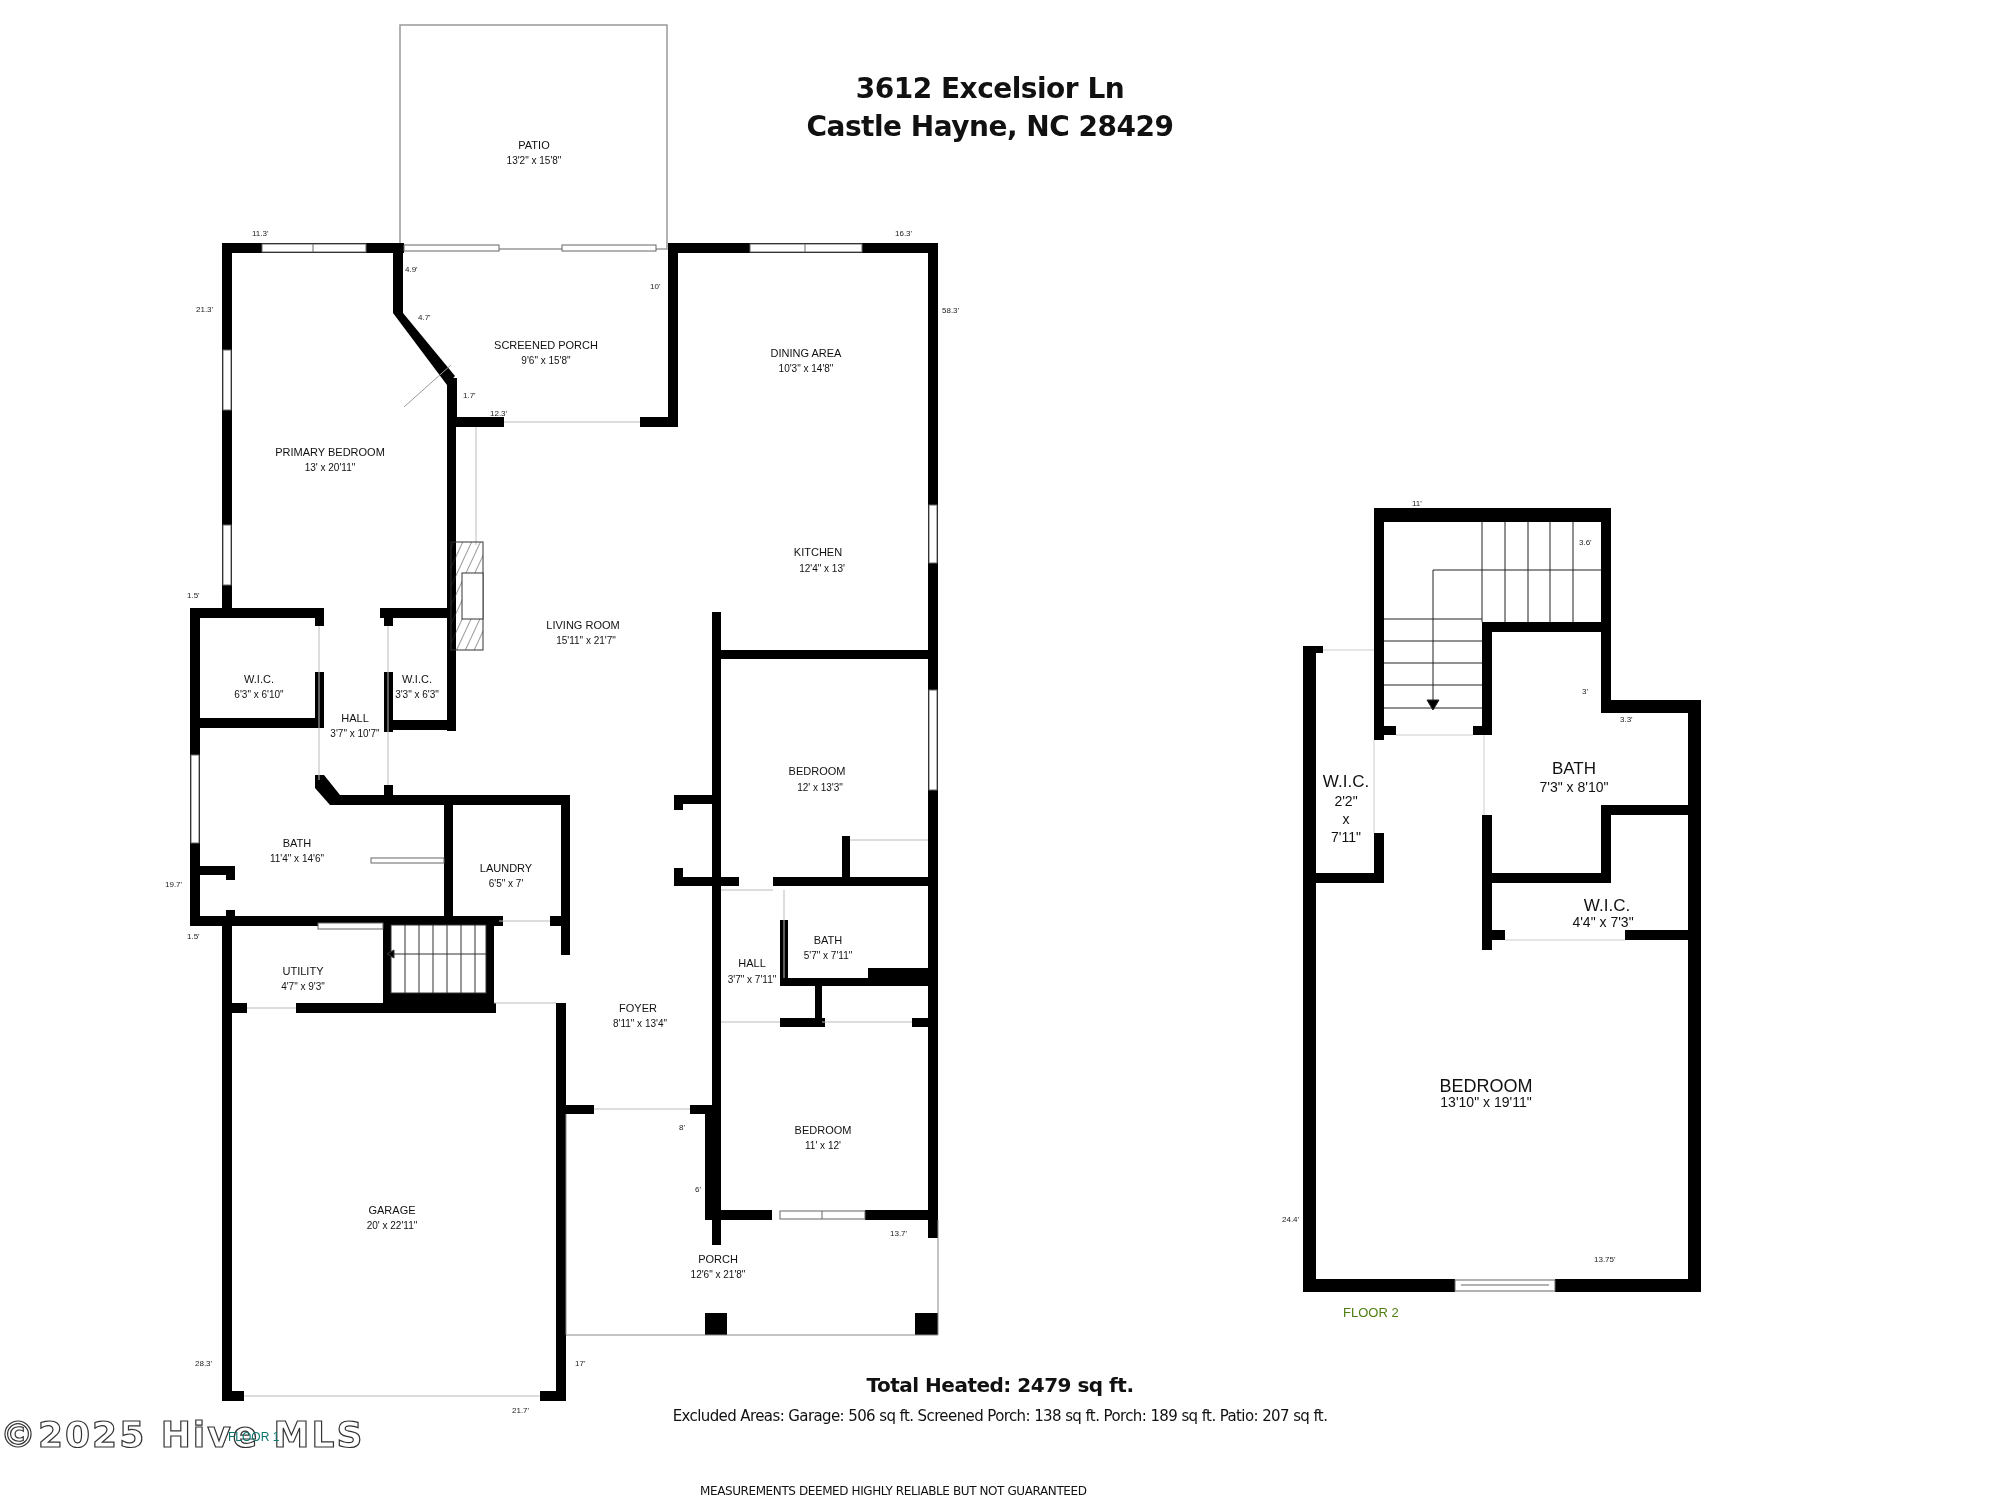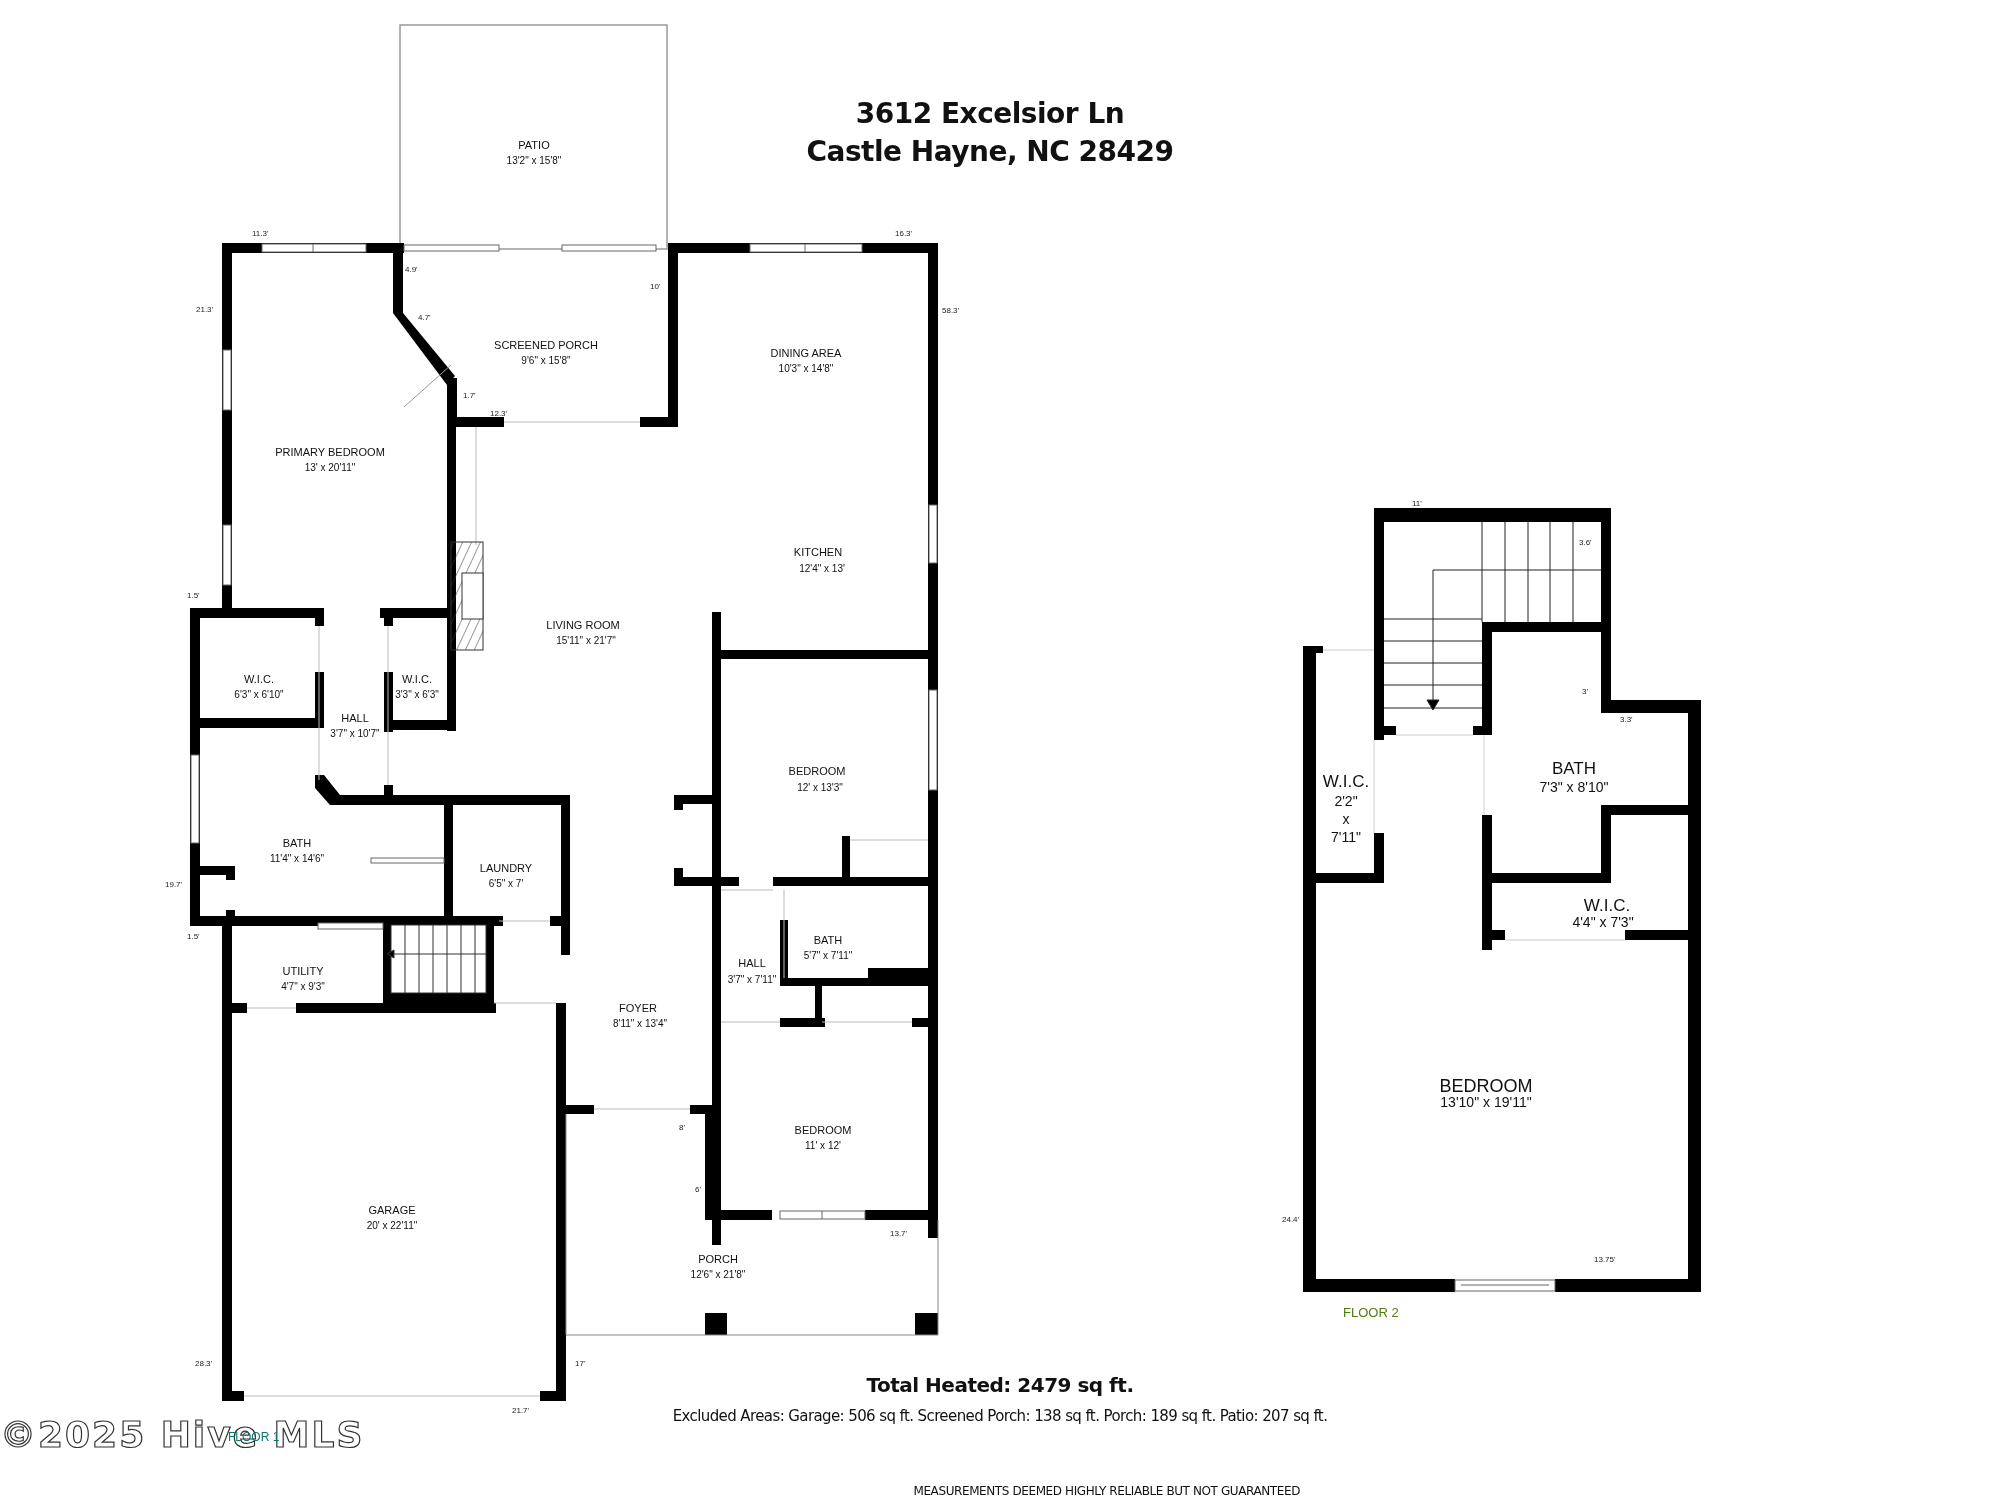--- a/index.html
+++ b/index.html
@@ -1,26 +1,26 @@
 <!DOCTYPE html>
 <html><head>
 <meta charset="utf-8">
 <style>
   html, body { margin: 0; padding: 0; background: #ffffff; }
   body { width: 2000px; height: 1500px; position: relative; overflow: hidden;
          font-family: "Liberation Sans", sans-serif; color: #111; }
   #plan { position: absolute; left: 0; top: 0; width: 2000px; height: 1500px; }
   .title { position: absolute; left: 780px; top: 70px; width: 420px; text-align: center;
            font-family: "DejaVu Sans", sans-serif; font-weight: bold; font-size: 28px;
-           line-height: 38px; letter-spacing: -0.5px; margin-top: 25px; }
+           line-height: 38px; letter-spacing: -0.5px; }
   .summary { position: absolute; left: 500px; top: 1370px; width: 1000px; text-align: center;
              font-family: "DejaVu Sans", sans-serif; }
   .summary .bold { font-weight: bold; font-size: 20px; line-height: 30px; letter-spacing: -0.5px; }
   .summary .excl { font-size: 15px; line-height: 32px; letter-spacing: -0.6px; }
-  .disclaimer { position: absolute; left: 700px; top: 1484px; width: 600px; text-align: right;
+  .disclaimer { position: absolute; left: 700px; top: 1484px; width: 600px; text-align: left;
                 font-family: "DejaVu Sans", sans-serif; font-size: 12px; letter-spacing: -0.4px; }
   .watermark { position: absolute; left: 0px; top: 1414px; font-family: "DejaVu Sans", sans-serif;
                font-size: 36px; font-weight: 700; color: transparent;
                -webkit-text-stroke: 1.2px #333; letter-spacing: 2px; }
   .floor1-label { position: absolute; left: 228px; top: 1430px; font-size: 12px; color: #0f766e; }
   .floor2-label { position: absolute; left: 1343px; top: 1305px; font-size: 13px; color: #4d7c0f; }
   .room-label text { font-family: "Liberation Sans", sans-serif; fill: #111; }
   .dim text { font-family: "Liberation Sans", sans-serif; fill: #222; font-size: 8px; }
 </style>
 </head>

